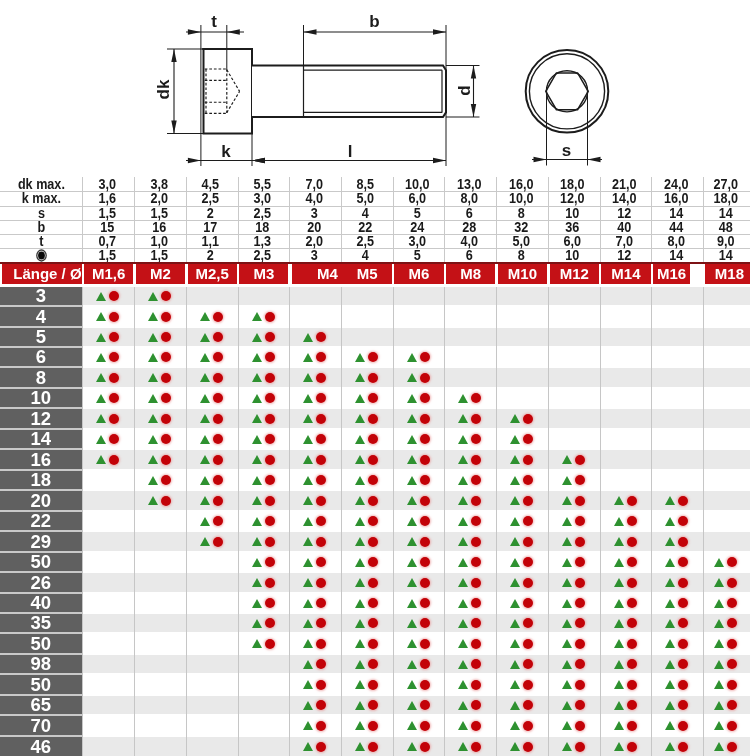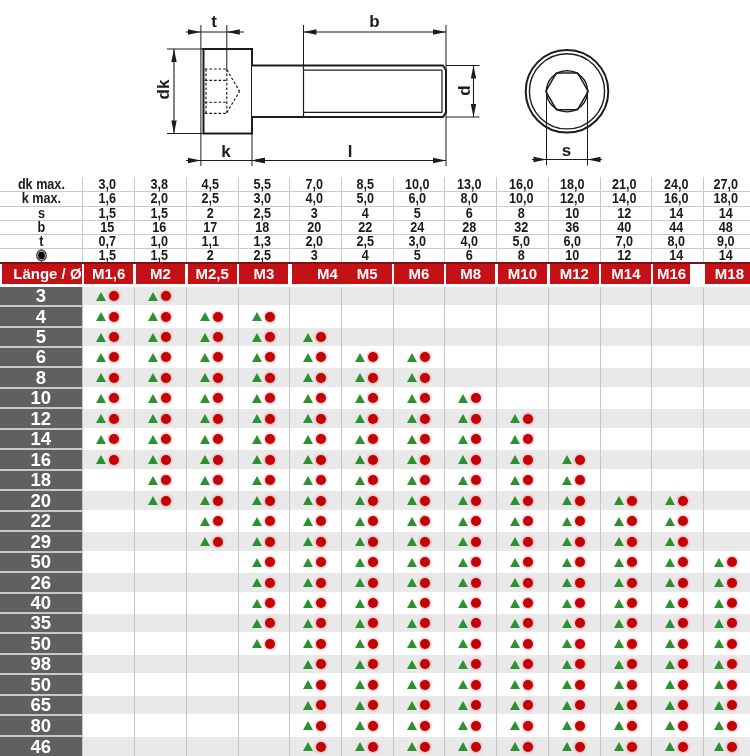--- a/index.html
+++ b/index.html
@@ -1106,21 +1106,21 @@
           <span class="dot"></span>
         </div>
         <div class="gm" style="left:708.9px">
           <span class="tri"></span>
           <span class="dot"></span>
         </div>
       </div>
 
 <div class="grow" style="top:716px;height:19px">
         <div class="glbg"></div>
-        <div class="gl">80</div>
+        <div class="gl">70</div>
         <div class="gm" style="left:297.7px">
           <span class="tri"></span>
           <span class="dot"></span>
         </div>
         <div class="gm" style="left:349.4px">
           <span class="tri"></span>
           <span class="dot"></span>
         </div>
         <div class="gm" style="left:401.1px">
           <span class="tri"></span>

